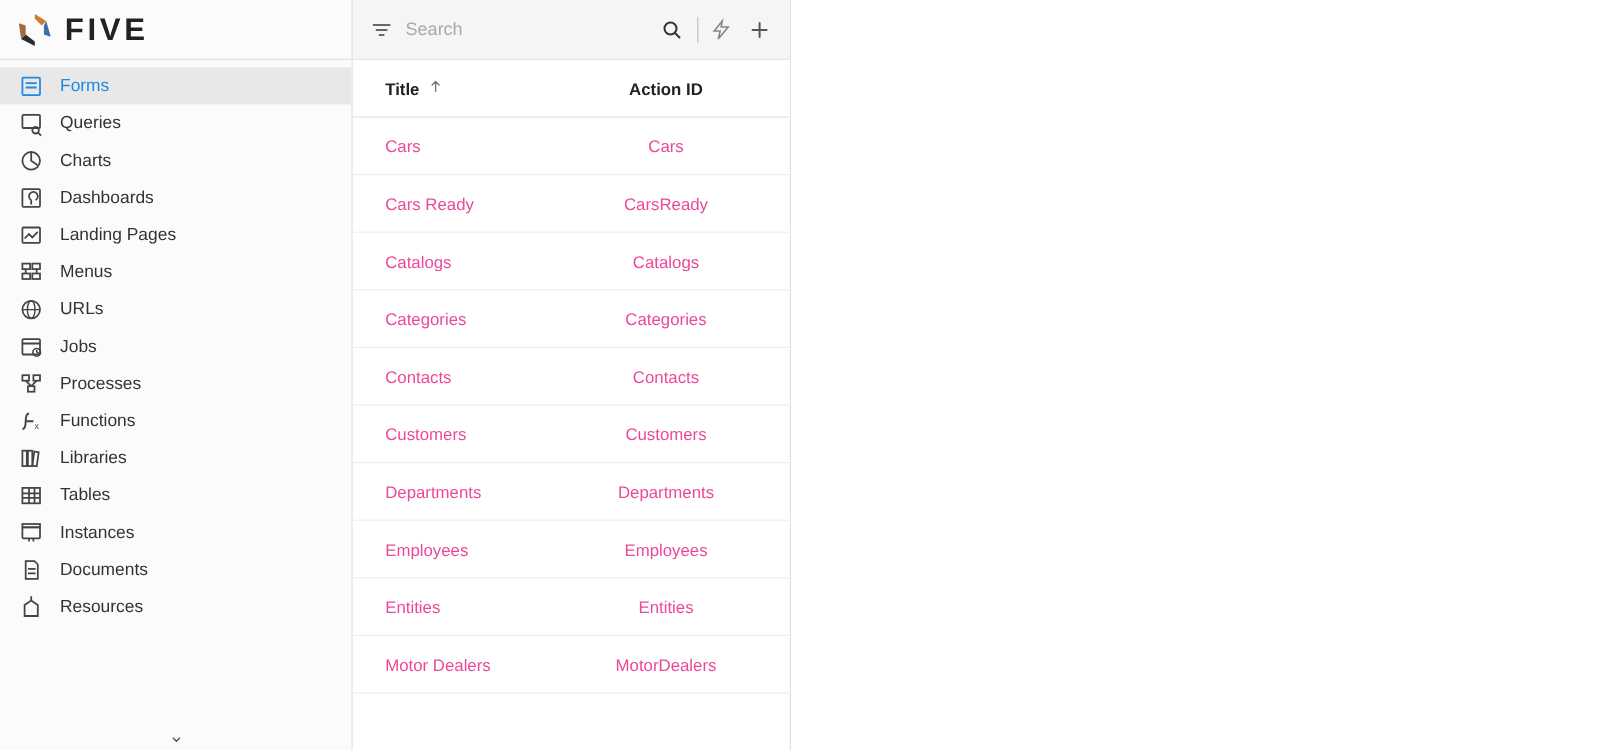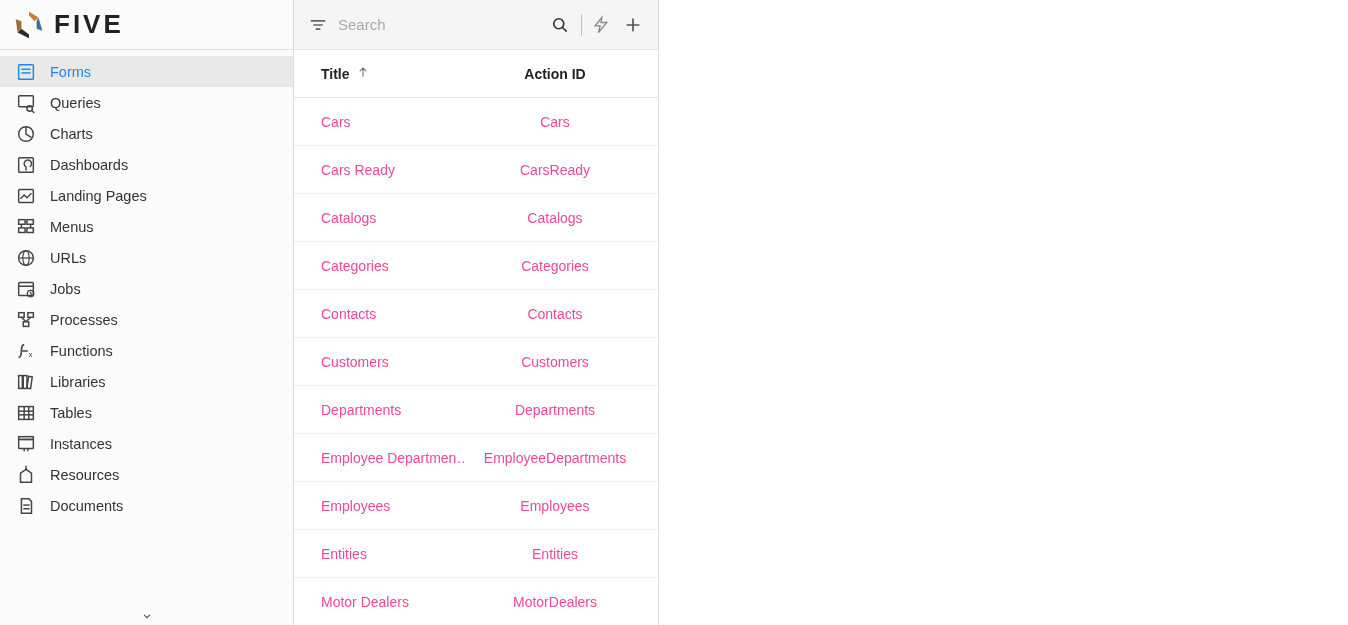--- a/index.html
+++ b/index.html
@@ -327,35 +327,35 @@
               <rect x="4" y="4" width="16" height="3" fill="none" stroke="currentColor" stroke-width="1.6"></rect>
               <line x1="10" y1="17" x2="10" y2="20" stroke="currentColor" stroke-width="1.6"></line>
               <line x1="14" y1="17" x2="14" y2="20" stroke="currentColor" stroke-width="1.6"></line>
             </svg>
           </span>
           <span class="label">Instances</span>
         </div>
         <div class="sidebar-item">
           <span class="icon">
             <svg width="22" height="22" viewBox="0 0 24 24">
-              <path d="M6 20 V10 l6-4 6 4 V20 Z" fill="none" stroke="currentColor" stroke-width="1.6"></path>
-              <line x1="12" y1="6" x2="12" y2="2" stroke="currentColor" stroke-width="1.6"></line>
-            </svg>
-          </span>
-          <span class="label">Resources</span>
-        </div>
-        <div class="sidebar-item">
-          <span class="icon">
-            <svg width="22" height="22" viewBox="0 0 24 24">
               <path d="M7 4h8l3 3v13H7z" fill="none" stroke="currentColor" stroke-width="1.6"></path>
               <line x1="9" y1="11" x2="16" y2="11" stroke="currentColor" stroke-width="1.6"></line>
               <line x1="9" y1="15" x2="16" y2="15" stroke="currentColor" stroke-width="1.6"></line>
             </svg>
           </span>
           <span class="label">Documents</span>
+        </div>
+        <div class="sidebar-item">
+          <span class="icon">
+            <svg width="22" height="22" viewBox="0 0 24 24">
+              <path d="M6 20 V10 l6-4 6 4 V20 Z" fill="none" stroke="currentColor" stroke-width="1.6"></path>
+              <line x1="12" y1="6" x2="12" y2="2" stroke="currentColor" stroke-width="1.6"></line>
+            </svg>
+          </span>
+          <span class="label">Resources</span>
         </div>
       </div>
 
     <div class="sidebar-expand">
       <svg width="14" height="14" viewBox="0 0 24 24">
           <path d="M7 10l5 5 5-5" fill="none" stroke="#555" stroke-width="2"></path>
         </svg>
     </div>
   </div>
 
@@ -423,24 +423,20 @@
           </div>
           <div class="table-row">
             <div class="col-title">Customers</div>
             <div class="col-action">Customers</div>
           </div>
           <div class="table-row">
             <div class="col-title">Departments</div>
             <div class="col-action">Departments</div>
           </div>
           <div class="table-row">
-            <div class="col-title">Employee Departmen…</div>
-            <div class="col-action">EmployeeDepartments</div>
-          </div>
-          <div class="table-row">
             <div class="col-title">Employees</div>
             <div class="col-action">Employees</div>
           </div>
           <div class="table-row">
             <div class="col-title">Entities</div>
             <div class="col-action">Entities</div>
           </div>
           <div class="table-row">
             <div class="col-title">Motor Dealers</div>
             <div class="col-action">MotorDealers</div>

